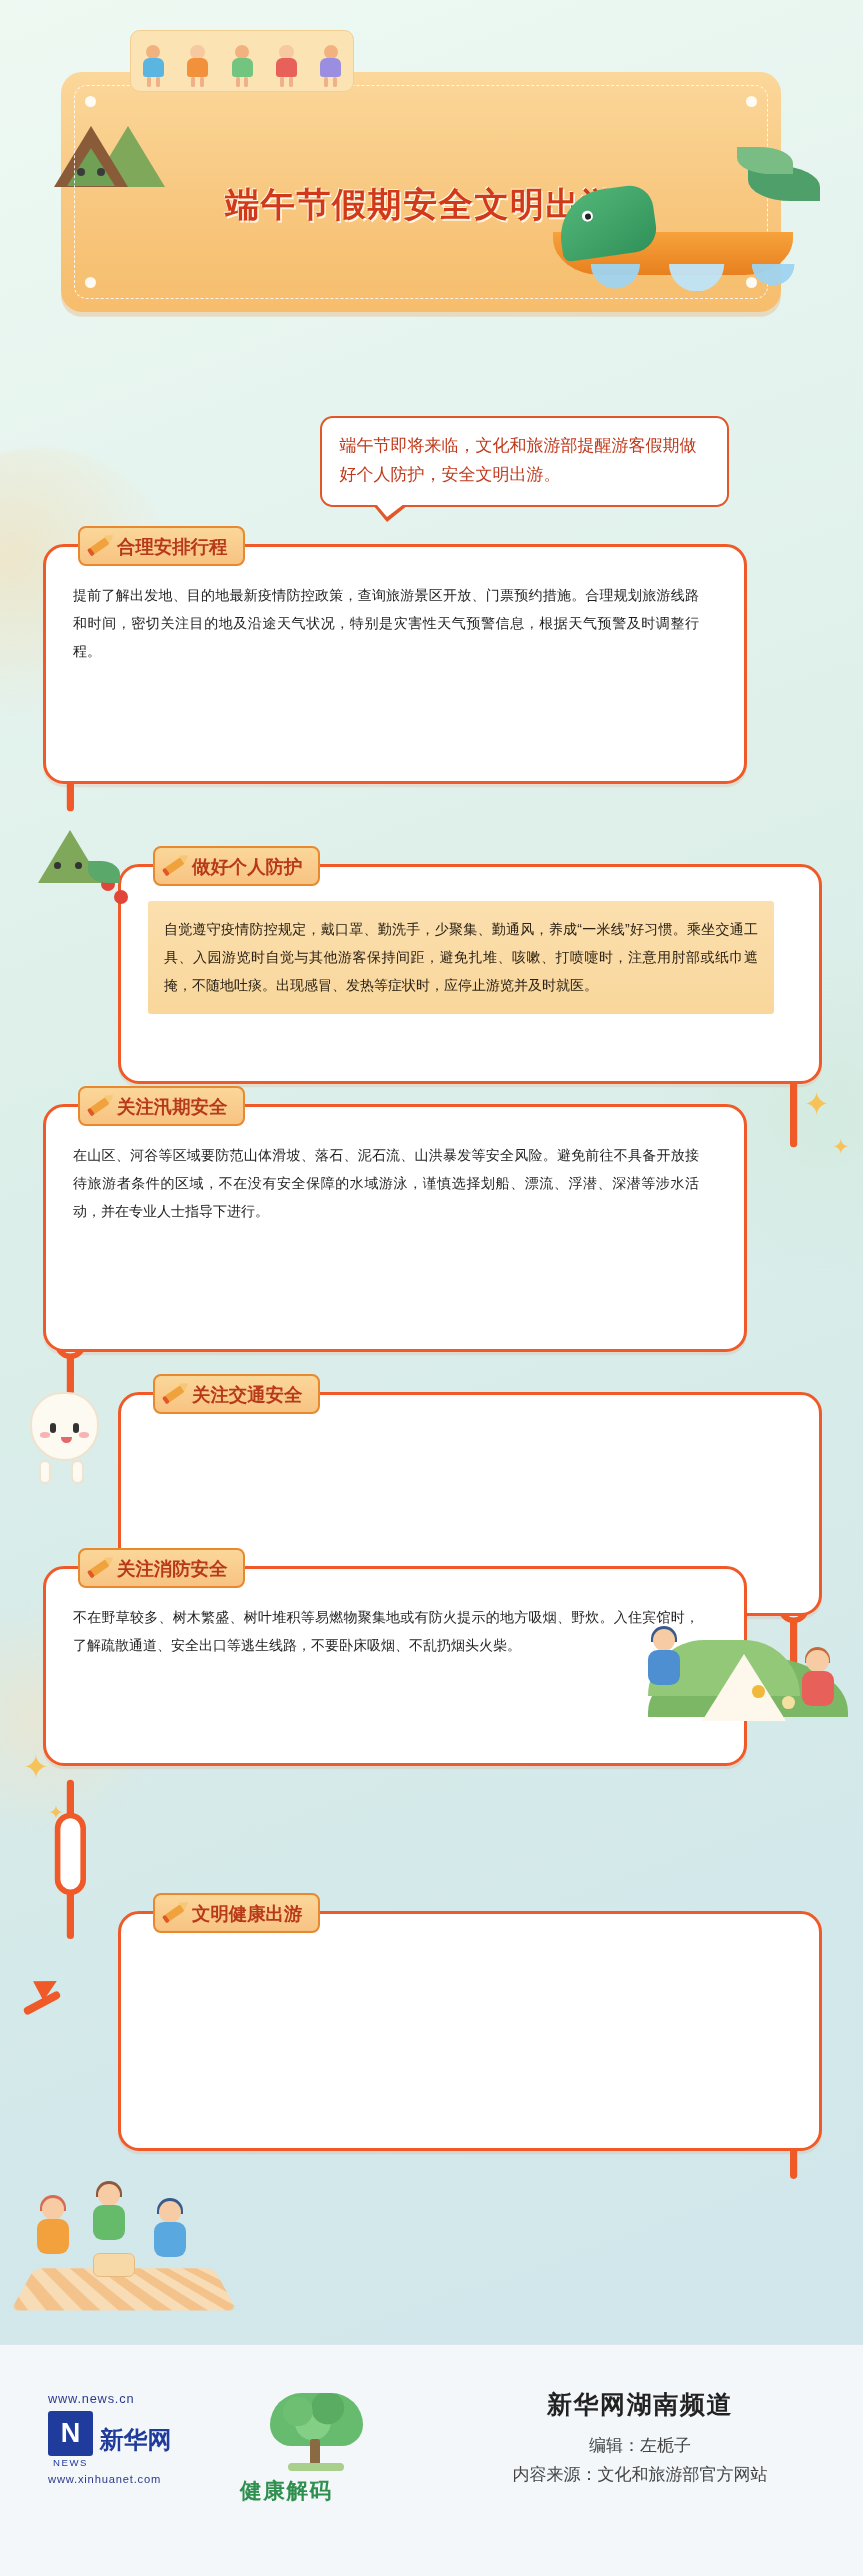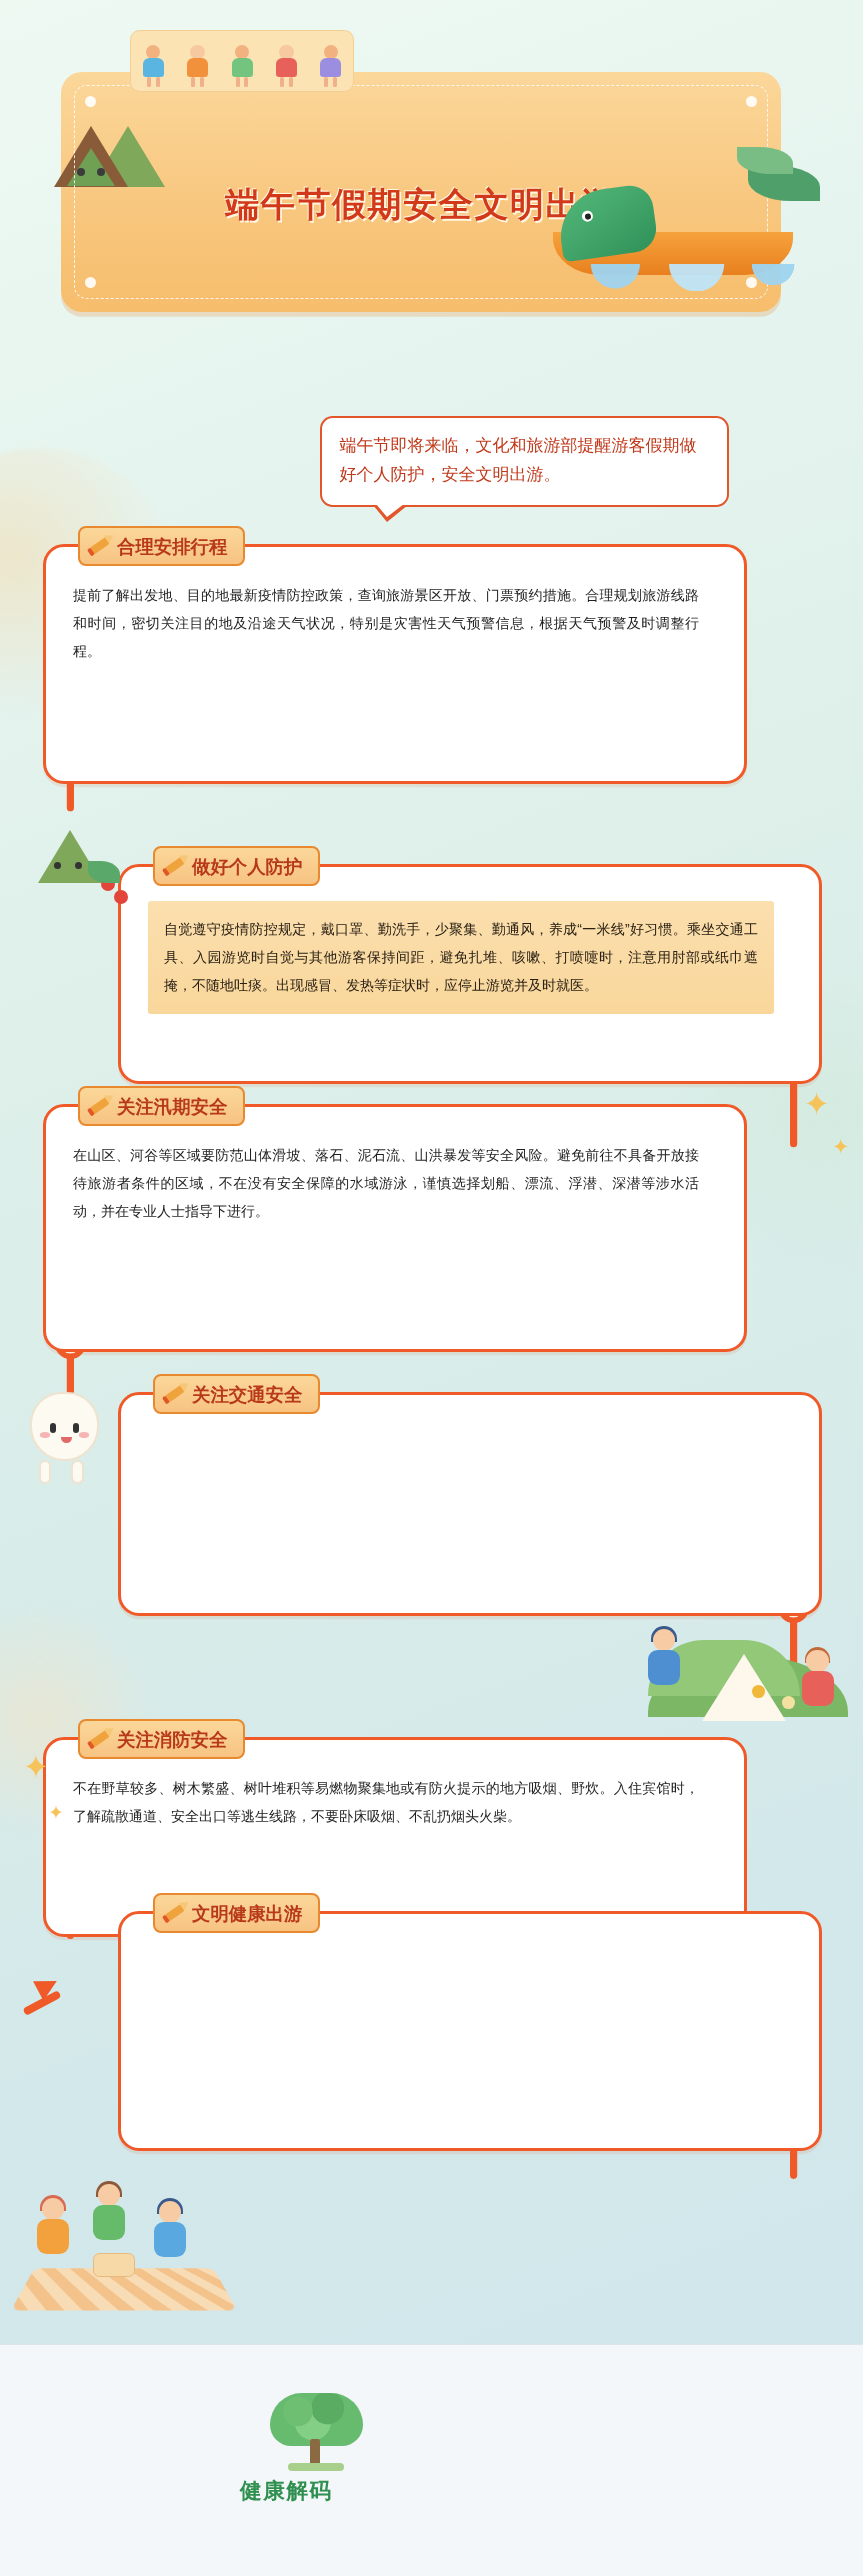--- a/index.html
+++ b/index.html
@@ -374,21 +374,21 @@
     <div class="eye r"></div>
   <div class="cheek l"></div>
     <div class="cheek r"></div>
   <div class="mouth"></div>
 </div>
 <div style="position:absolute;left:21px;top:1460px;width:88px;height:35px;">
   <div style="position:absolute;left:17.6px;top:0;width:12.8px;height:24px;border-radius:6.4px;background:#fdfaf2;border:2.4px solid #efe3cf;"></div>
   <div style="position:absolute;left:50px;top:0;width:12.8px;height:24px;border-radius:6.4px;background:#fdfaf2;border:2.4px solid #efe3cf;"></div>
 </div>
 
-<div class="card left" style="top: 1737px; height: 200px;">
+<div class="card left" style="top: 1566px; height: 200px;">
   <div class="card-tab">
     <span class="pencil-icon"></span>
     <span>关注消防安全</span>
   </div>
   <div class="card-body">不在野草较多、树木繁盛、树叶堆积等易燃物聚集地或有防火提示的地方吸烟、野炊。入住宾馆时，了解疏散通道、安全出口等逃生线路，不要卧床吸烟、不乱扔烟头火柴。</div>
 </div>
 
 <div class="beach">
   <div class="grass"></div>
   <div class="grass2"></div>
@@ -435,25 +435,41 @@
   <div class="person" style="left:138px;top:38px;">
       <div class="hair" style="background:#3b5a8c;"></div>
       <div class="h"></div>
       <div class="b" style="background:#5aa8e0;"></div>
     </div>
   <div style="position:absolute;left:85px;top:90px;width:42px;height:24px;border-radius:6.4px;background:#f7d9a8;border:1.6px solid #e8b97c;"></div>
 </div>
 
 <div class="footer">
   <div class="footer-inner">
+    <div class="xinhua-logo">
+      <div class="xh-url">www.news.cn</div>
+      <div class="xh-main">
+        <div style="display:flex;flex-direction:column;align-items:center;">
+          <div class="xh-n">N</div>
+          <div class="xh-news">NEWS</div>
+        </div>
+        <div class="xh-cn">新华网</div>
+      </div>
+      <div class="xh-bottom">www.xinhuanet.com</div>
+    </div>
 
     <div class="health-logo">
       <div class="tree">
         <div class="canopy"></div>
         <div class="trunk"></div>
         <div class="root"></div>
       </div>
       <div class="health-text">健康解码</div>
     </div>
 
+    <div class="footer-right">
+      <div class="fr-title">新华网湖南频道</div>
+      <div class="fr-line">编辑：左栀子</div>
+      <div class="fr-line second">内容来源：文化和旅游部官方网站</div>
+    </div>
   </div>
 </div>
 
 
 </body></html>

